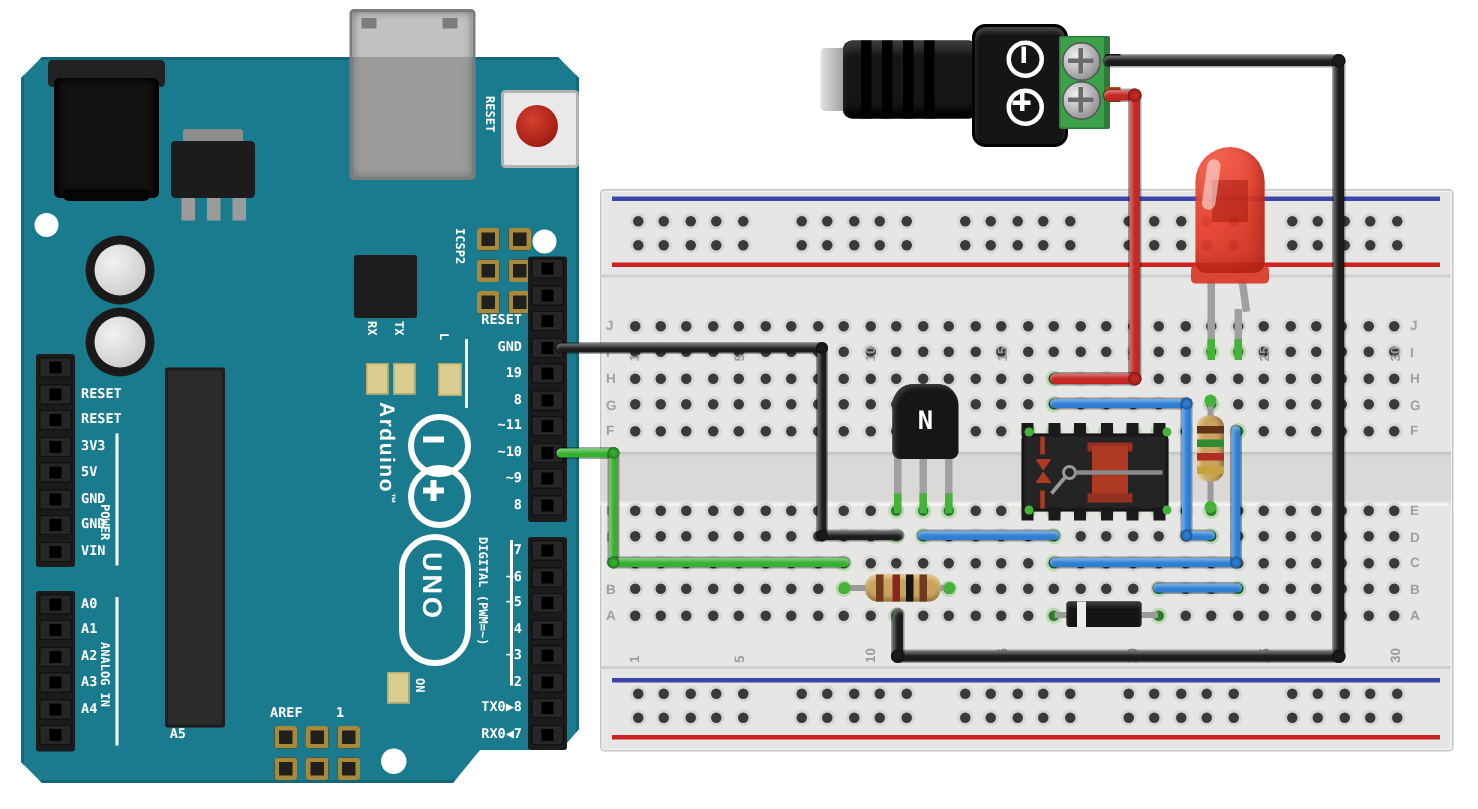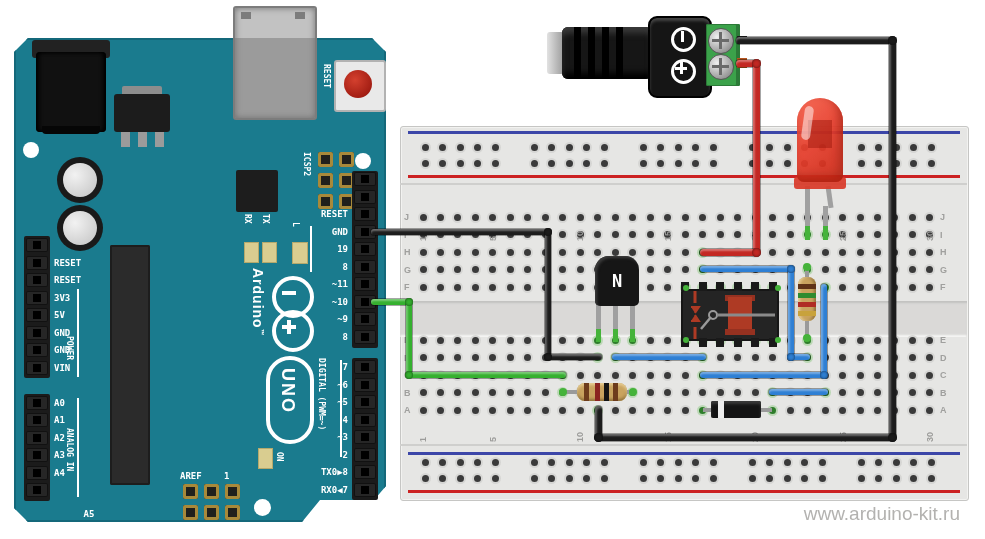--- a/index.html
+++ b/index.html
@@ -605,21 +605,21 @@
         <i></i>
       </div>
       <div class="pinlbl" style="left: 54px; top: 450px; width: 70px; text-align: left;">A3</div>
       <div class="pinblock" style="left: 26px; top: 466px;">
         <i></i>
       </div>
       <div class="pinlbl" style="left: 54px; top: 468px; width: 70px; text-align: left;">A4</div>
       <div class="pinblock" style="left: 26px; top: 483px;">
         <i></i>
       </div>
-      <div class="pinlbl" style="left: 54px; top: 509px; width: 70px; text-align: center;">A5</div>
+      <div class="pinlbl" style="left: 54px; top: 485px; width: 70px; text-align: right;">A5</div>
       <div class="pinblock" style="left: 354px; top: 172px;">
         <i></i>
       </div>
       <div class="pinblock" style="left: 354px; top: 190px;">
         <i></i>
       </div>
       <div class="pinblock" style="left: 354px; top: 207px;">
         <i></i>
       </div>
       <div class="pinlbl" style="left: 286px; top: 209px; width: 62px; text-align: right;">RESET</div>
@@ -824,14 +824,13 @@
       <div class="wseg" style="left: 788px; top: 354px; width: 22px; height: 6px; background: rgb(46, 127, 212); border-radius: 3px; box-shadow: rgba(255, 255, 255, 0.35) 0px 2px 2px inset, rgba(255, 255, 255, 0.3) 0px 0px 0px inset, rgba(0, 0, 0, 0.35) 0px 0px 0px 1px;"></div>
       <div class="joint" style="left: 787px; top: 265px; width: 8px; height: 8px; background: rgb(46, 127, 212); box-shadow: rgba(0, 0, 0, 0.6) 0px 0px 3px inset;"></div>
       <div class="joint" style="left: 787px; top: 353px; width: 8px; height: 8px; background: rgb(46, 127, 212); box-shadow: rgba(0, 0, 0, 0.6) 0px 0px 3px inset;"></div>
       <div class="wseg" style="left: 612px; top: 354px; width: 94px; height: 6px; background: rgb(46, 127, 212); border-radius: 3px; box-shadow: rgba(255, 255, 255, 0.35) 0px 2px 2px inset, rgba(255, 255, 255, 0.3) 0px 0px 0px inset, rgba(0, 0, 0, 0.35) 0px 0px 0px 1px;"></div>
       <div class="wseg" style="left: 700px; top: 372px; width: 127px; height: 6px; background: rgb(46, 127, 212); border-radius: 3px; box-shadow: rgba(255, 255, 255, 0.35) 0px 2px 2px inset, rgba(255, 255, 255, 0.3) 0px 0px 0px inset, rgba(0, 0, 0, 0.35) 0px 0px 0px 1px;"></div>
       <div class="wseg" style="left: 821px; top: 284px; width: 6px; height: 94px; background: rgb(46, 127, 212); border-radius: 3px; box-shadow: rgba(255, 255, 255, 0.35) 0px 0px 0px inset, rgba(255, 255, 255, 0.3) 2px 2px 2px inset, rgba(0, 0, 0, 0.35) 0px 0px 0px 1px;"></div>
       <div class="joint" style="left: 820px; top: 371px; width: 8px; height: 8px; background: rgb(46, 127, 212); box-shadow: rgba(0, 0, 0, 0.6) 0px 0px 3px inset;"></div>
       <div class="wseg" style="left: 769px; top: 389px; width: 59px; height: 6px; background: rgb(46, 127, 212); border-radius: 3px; box-shadow: rgba(255, 255, 255, 0.35) 0px 2px 2px inset, rgba(255, 255, 255, 0.3) 0px 0px 0px inset, rgba(0, 0, 0, 0.35) 0px 0px 0px 1px;"></div>
     </div>
 
-  <div class="wm" style="left:795px;top:503px;width:165px;text-align:right;">www.arduino-kit.ru</div>
 </div>
 
 </body></html>

